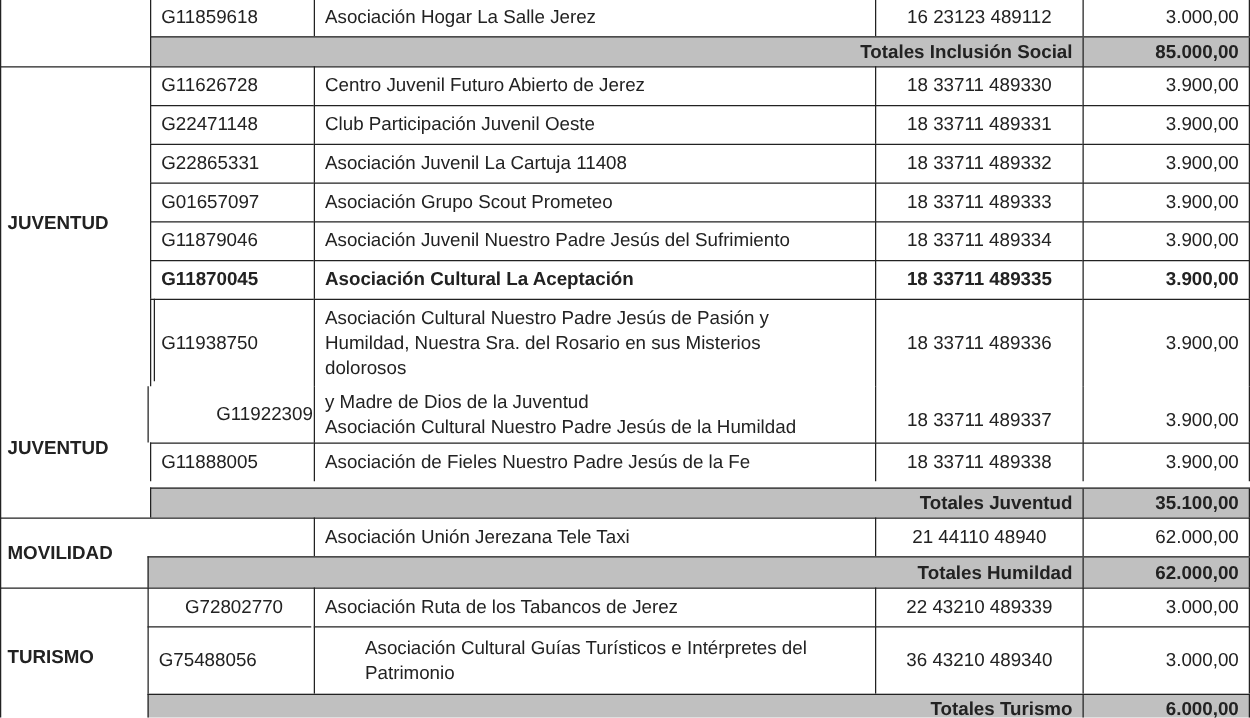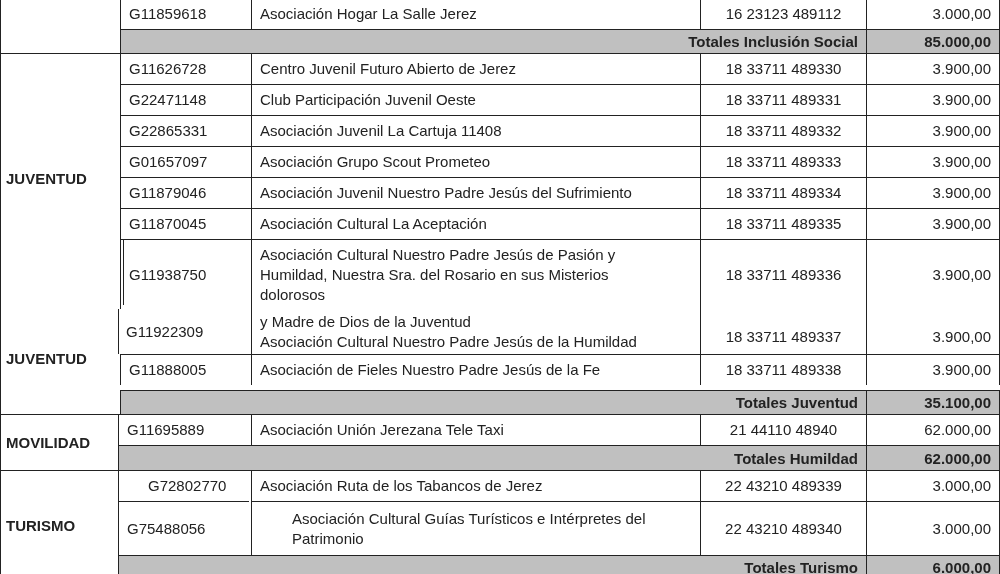--- a/index.html
+++ b/index.html
@@ -70,40 +70,40 @@
     <div class="cell c-name bt">Asociación Grupo Scout Prometeo</div>
     <div class="cell c-acc bt">18 33711 489333</div>
     <div class="cell c-amt bt">3.900,00</div>
   </div>
   <div class="row" style="top:179px;height:31px;">
     <div class="cell c-cif bt">G11879046</div>
     <div class="cell c-name bt">Asociación Juvenil Nuestro Padre Jesús del Sufrimiento</div>
     <div class="cell c-acc bt">18 33711 489334</div>
     <div class="cell c-amt bt">3.900,00</div>
   </div>
-  <div class="row" style="top:210px;height:31px;">
+  <div class="row" style="top:210px;height:31px;font-weight:bold;">
     <div class="cell c-cif bt">G11870045</div>
     <div class="cell c-name bt">Asociación Cultural La Aceptación</div>
     <div class="cell c-acc bt">18 33711 489335</div>
     <div class="cell c-amt bt">3.900,00</div>
   </div>
 
   <div class="row" style="top:241px;height:70px;">
     <div class="cell c-cif bt">G11938750</div>
     <div class="cell c-name bt" style="flex-direction:column;align-items:flex-start;justify-content:center;">
       <span>Asociación Cultural Nuestro Padre Jesús de Pasión y</span>
       <span>Humildad, Nuestra Sra. del Rosario en sus Misterios</span>
       <span>dolorosos</span>
     </div>
     <div class="cell c-acc bt">18 33711 489336</div>
     <div class="cell c-amt bt">3.900,00</div>
   </div>
 
   <div class="row" style="top:311px;height:45px;">
-    <div class="cell c-cif" style="border-left:none;padding-left:6px;">G11922309</div>
+    <div class="cell c-cif" style="border-left:none;padding-left:6px;margin-left:47px;">G11922309</div>
     <div class="cell c-name" style="flex-direction:column;align-items:flex-start;justify-content:center;">
       <span>y Madre de Dios de la Juventud</span>
       <span>Asociación Cultural Nuestro Padre Jesús de la Humildad</span>
     </div>
     <div class="cell c-acc" style="padding-top:10px;">18 33711 489337</div>
     <div class="cell c-amt" style="padding-top:10px;">3.900,00</div>
   </div>
   <div class="vline" style="left:123px;top:241px;height:66px;"></div>
   <div class="vline" style="left:118px;top:311px;height:45px;"></div>
 
@@ -116,21 +116,20 @@
     <div class="cell c-amt bt">3.900,00</div>
   </div>
   <div class="total-band" style="top:392px;height:24px;">
     <div class="total-label">Totales Juventud</div>
     <div class="total-amt">35.100,00</div>
   </div>
   <div class="hline" style="left:0;top:416px;width:1000px;"></div>
 
   <div class="cat-label" style="top:436px;">MOVILIDAD</div>
   <div class="row" style="top:416px;height:31px;">
-    <div class="cell c-cif" style="left:118px;">G11695889</div>
     <div class="cell c-name">Asociación Unión Jerezana Tele Taxi</div>
     <div class="cell c-acc">21 44110 48940</div>
     <div class="cell c-amt">62.000,00</div>
   </div>
   <div class="total-band" style="top:447px;left:118px;width:882px;height:25px;">
     <div class="total-label">Totales Humildad</div>
     <div class="total-amt">62.000,00</div>
   </div>
   <div class="hline" style="left:0;top:472px;width:1000px;"></div>
 
@@ -140,20 +139,20 @@
     <div class="cell c-name">Asociación Ruta de los Tabancos de Jerez</div>
     <div class="cell c-acc">22 43210 489339</div>
     <div class="cell c-amt">3.000,00</div>
   </div>
   <div class="row" style="top:503px;height:54px;text-decoration:underline;">
     <div class="cell c-cif bt" style="left:118px;">G75488056</div>
     <div class="cell c-name bt" style="flex-direction:column;align-items:flex-start;justify-content:center;padding-left:40px;">
       <span>Asociación Cultural Guías Turísticos e Intérpretes del</span>
       <span>Patrimonio</span>
     </div>
-    <div class="cell c-acc bt">22 43210 489340</div>
+    <div class="cell c-acc bt">36 43210 489340</div>
     <div class="cell c-amt bt">3.000,00</div>
   </div>
   <div class="total-band" style="top:557px;left:118px;width:882px;height:24px;">
     <div class="total-label">Totales Turismo</div>
     <div class="total-amt">6.000,00</div>
   </div>
 </div>
 
 </body></html>

